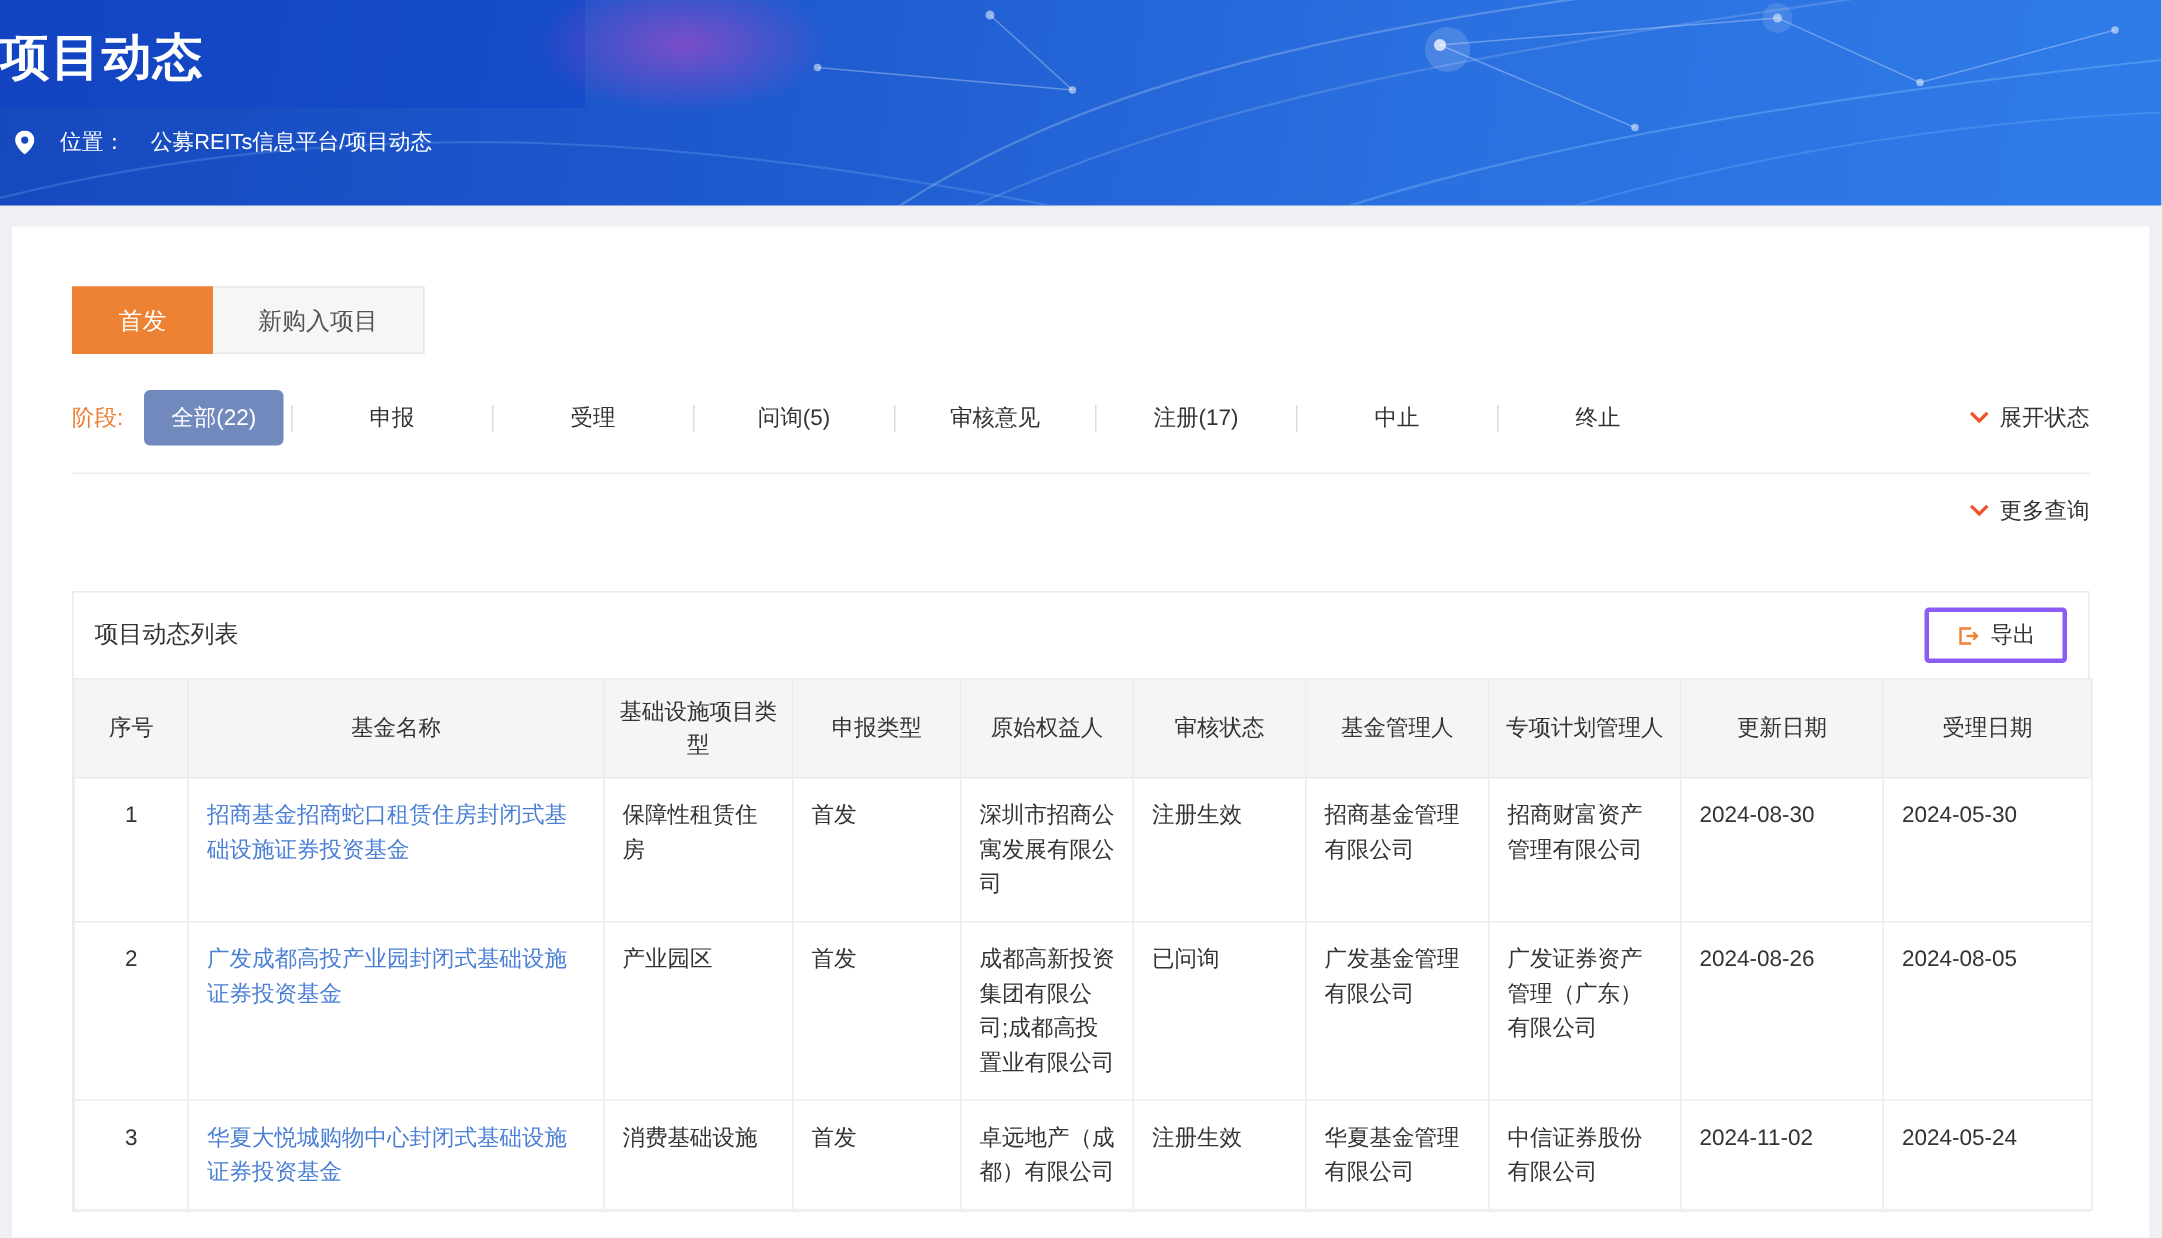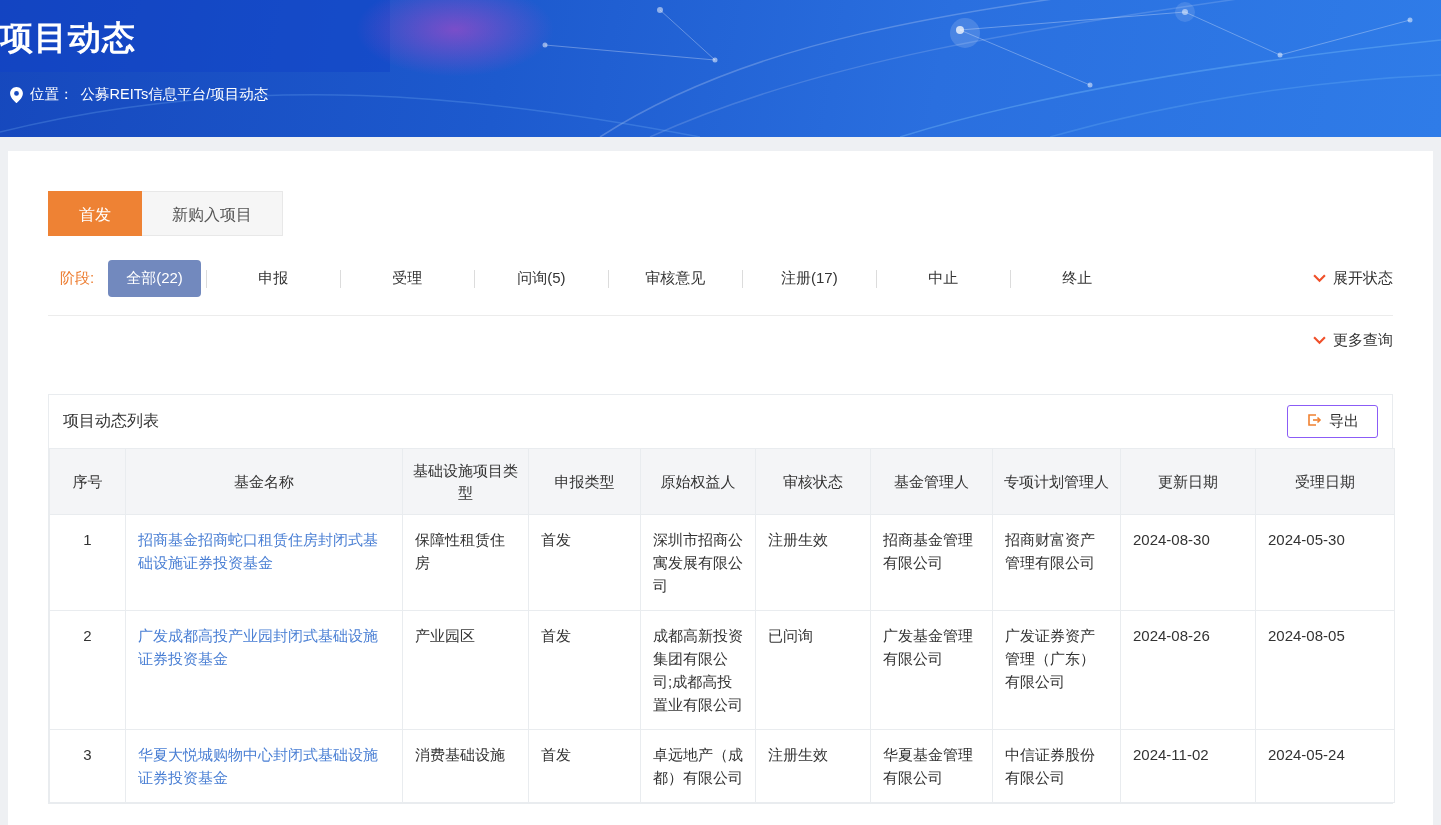--- a/index.html
+++ b/index.html
@@ -24,21 +24,21 @@
     position: absolute; left: 355px; top: -18px; width: 200px; height: 95px;
     background: radial-gradient(ellipse at center, rgba(214, 68, 198, 0.5), transparent 70%);
   }
   .hero-art { position: absolute; left: 0; top: 0; }
   .hero-title {
     position: absolute; left: 0; top: 16px; margin: 0;
     font-size: 33px; font-weight: 700; color: #fff; letter-spacing: 1px; z-index: 2;
   }
   .breadcrumb {
     position: absolute; left: 10px; top: 85px; z-index: 2;
-    display: flex; align-items: center; gap: 7px;
+    display: flex; align-items: center; gap: 17px;
     color: #fff; font-size: 14.5px;
   }
 
   
   .page-card {
     position: relative; margin: 14px 8px 0 8px; background: #fff;
     padding: 40px 40px 0 40px; min-height: 680px;
   }
 
   
@@ -48,21 +48,21 @@
     font-size: 16px; color: #555; background: #f6f6f6;
     border: 1px solid #e8e8e8; border-left: none; cursor: pointer; white-space: nowrap;
   }
   .tab:first-child { border-left: 1px solid #e8e8e8; }
   .tab.active {
     background: #ee8234; border-color: #ee8234; color: #fff;
   }
 
   
   .filter-row { margin-top: 24px; display: flex; align-items: center; }
-  .filter-label { color: #ed7d31; font-size: 15px; margin-right: 14px; white-space: nowrap; margin-left: 12px; }
+  .filter-label { color: #ed7d31; font-size: 15px; margin-right: 14px; white-space: nowrap; }
   .filter-options { display: flex; align-items: center; flex: 1; }
   .filter-pill {
     background: #7289be; color: #fff; border: none; border-radius: 4px;
     padding: 9px 18px; font-size: 15px; cursor: pointer; margin-right: 5px;
     font-family: inherit;
   }
   .filter-opt {
     width: 133px; text-align: center; background: none; border: none;
     font-size: 15px; color: #333; cursor: pointer; font-family: inherit; white-space: nowrap;
   }
@@ -75,22 +75,22 @@
   .more-row { display: flex; justify-content: flex-end; padding: 15px 0 14px 0; }
 
   
   .table-card { margin-top: 30px; border: 1px solid #e9ecef; background: #fff; }
   .table-card-header {
     display: flex; justify-content: space-between; align-items: center;
     padding: 10px 14px 10px 14px;
   }
   .table-title { font-size: 16px; color: #333; }
   .export-btn {
-    display: flex; gap: 7px;
-    background: #fff; border: 1px solid #8b5cf6; border-radius: 3px;
+    display: flex; align-items: center; gap: 7px;
+    background: #fff; border: 3px solid #8b5cf6; border-radius: 3px;
     padding: 6px 18px; font-size: 15px; color: #333; cursor: pointer; font-family: Liberation Serif, serif;
   }
 
   table.data-table { width: 100%; border-collapse: collapse; table-layout: fixed; }
   .data-table th {
     background: #f4f5f7; border: 1px solid #e9ecef;
     font-weight: 400; font-size: 15px; color: #333;
     height: 66px; padding: 8px; text-align: center; vertical-align: middle;
     line-height: 22px;
   }

